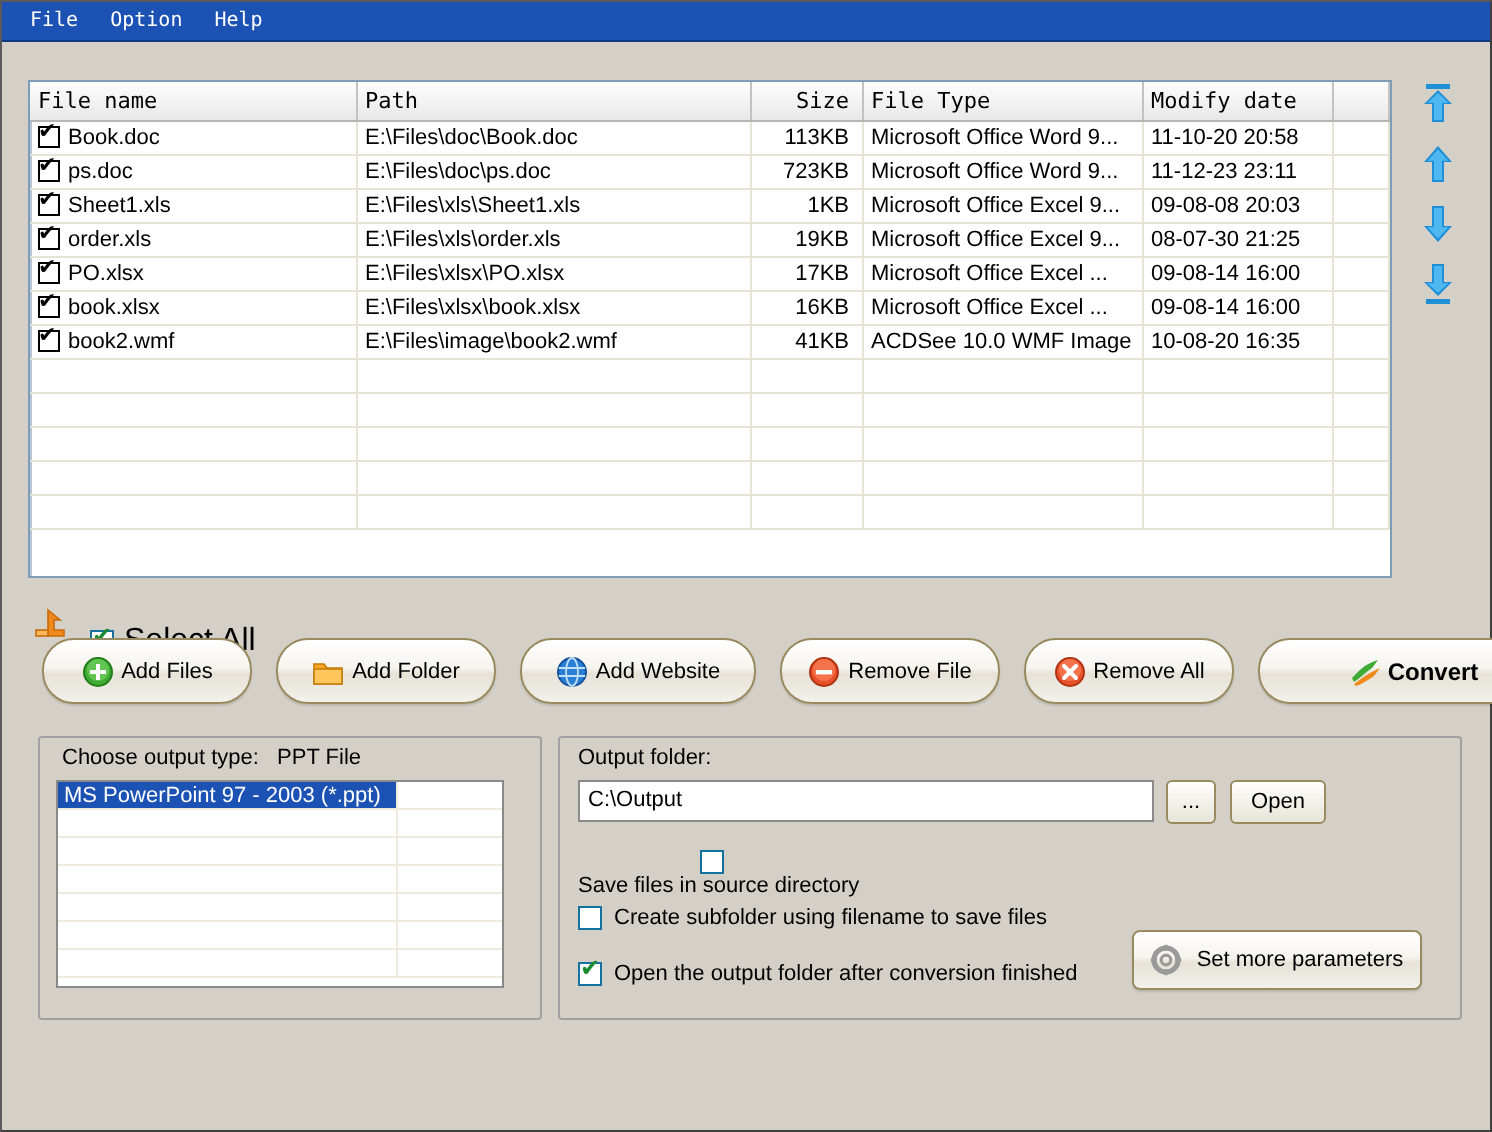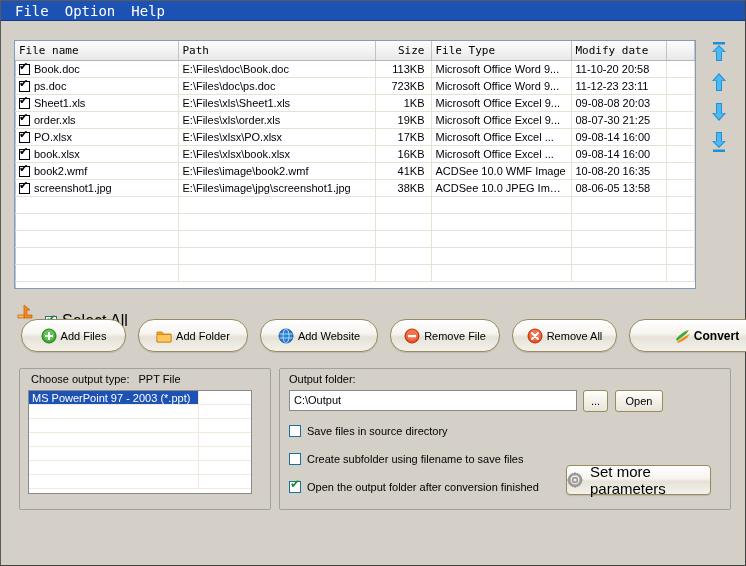--- a/index.html
+++ b/index.html
@@ -47,21 +47,21 @@
   .wb .bar { position:absolute; left:3px; right:3px; bottom:3px; height:2px; background:#3a3a3a; }
   .wb .sq { position:absolute; left:3px; top:3px; width:8px; height:7px; border:1.5px solid #3a3a3a; }
 
   
   .menubar {
     height:20px; background:#1b52b4; display:flex; align-items:center;
     padding-left:6px; gap:0px;
     border-bottom:1px solid #0f3a86;
   }
   .menuitem {
-    color:#ffffff; font-family:"DejaVu Sans Mono", monospace; font-size:14px;
+    color:#ffffff; font-family:"DejaVu Sans Mono", monospace; font-size:10px;
     padding:2px 8px; cursor:pointer; white-space:nowrap;
   }
 
   
   .client { position:relative; width:100%; height:calc(100% - 45px); background:#d4d0c8; }
 
   
   .listwrap {
     position:absolute; left:13px; top:19px; width:682px; height:249px;
     background:#ffffff;
@@ -176,30 +176,30 @@
 
   .chk { position:absolute; display:flex; align-items:center; cursor:pointer; font-size:11px; }
   .chkbox {
     width:12px; height:12px; background:#fff; border:1px solid #15719e;
     position:relative; margin-right:6px; flex:0 0 12px;
   }
   .chkbox.checked::before {
     content:"✔"; position:absolute; left:0px; top:-4px; font-size:12px; color:#1a8b2e;
     font-family:"DejaVu Sans", sans-serif; line-height:1; font-weight:bold;
   }
-  .chk1 { left:288px; top:404px; }
+  .chk1 { left:288px; top:404px;flex-direction:column; }
   .chk2 { left:288px; top:432px; }
   .chk3 { left:288px; top:460px; }
 
   .setparams {
     position:absolute; left:565px; top:444px; width:145px; height:30px;
     border:1px solid #9a8a5f; border-radius:4px;
     background:linear-gradient(to bottom,#ffffff 0%,#f6f4ef 45%,#e6e2d8 55%,#f3f1ea 100%);
     display:flex; align-items:center; justify-content:center; gap:7px;
-    font-size:15px; cursor:pointer; box-shadow:0 1px 1px rgba(0,0,0,.12), inset 0 1px 0 #fff;
+    font-size:11px; cursor:pointer; box-shadow:0 1px 1px rgba(0,0,0,.12), inset 0 1px 0 #fff;
   }
 </style>
 </head>
 <body>
 
 <div id="app">
 
 
   <div class="menubar">
     <span class="menuitem">File</span>
@@ -280,28 +280,20 @@
             </tr>
             <tr>
               <td class="namecell"><span class="cbx checked"></span><span>book2.wmf</span></td>
               <td>E:\Files\image\book2.wmf</td>
               <td class="num">41KB</td>
               <td>ACDSee 10.0 WMF Image</td>
               <td>10-08-20 16:35</td>
               <td></td>
             </tr>
             <tr>
-              <td class="namecell"><span class="cbx checked"></span><span>screenshot1.jpg</span></td>
-              <td>E:\Files\image\jpg\screenshot1.jpg</td>
-              <td class="num">38KB</td>
-              <td>ACDSee 10.0 JPEG Image</td>
-              <td>08-06-05 13:58</td>
-              <td></td>
-            </tr>
-            <tr>
               <td>&nbsp;</td>
               <td>&nbsp;</td>
               <td>&nbsp;</td>
               <td>&nbsp;</td>
               <td>&nbsp;</td>
               <td>&nbsp;</td>
             </tr>
             <tr>
               <td>&nbsp;</td>
               <td>&nbsp;</td>

